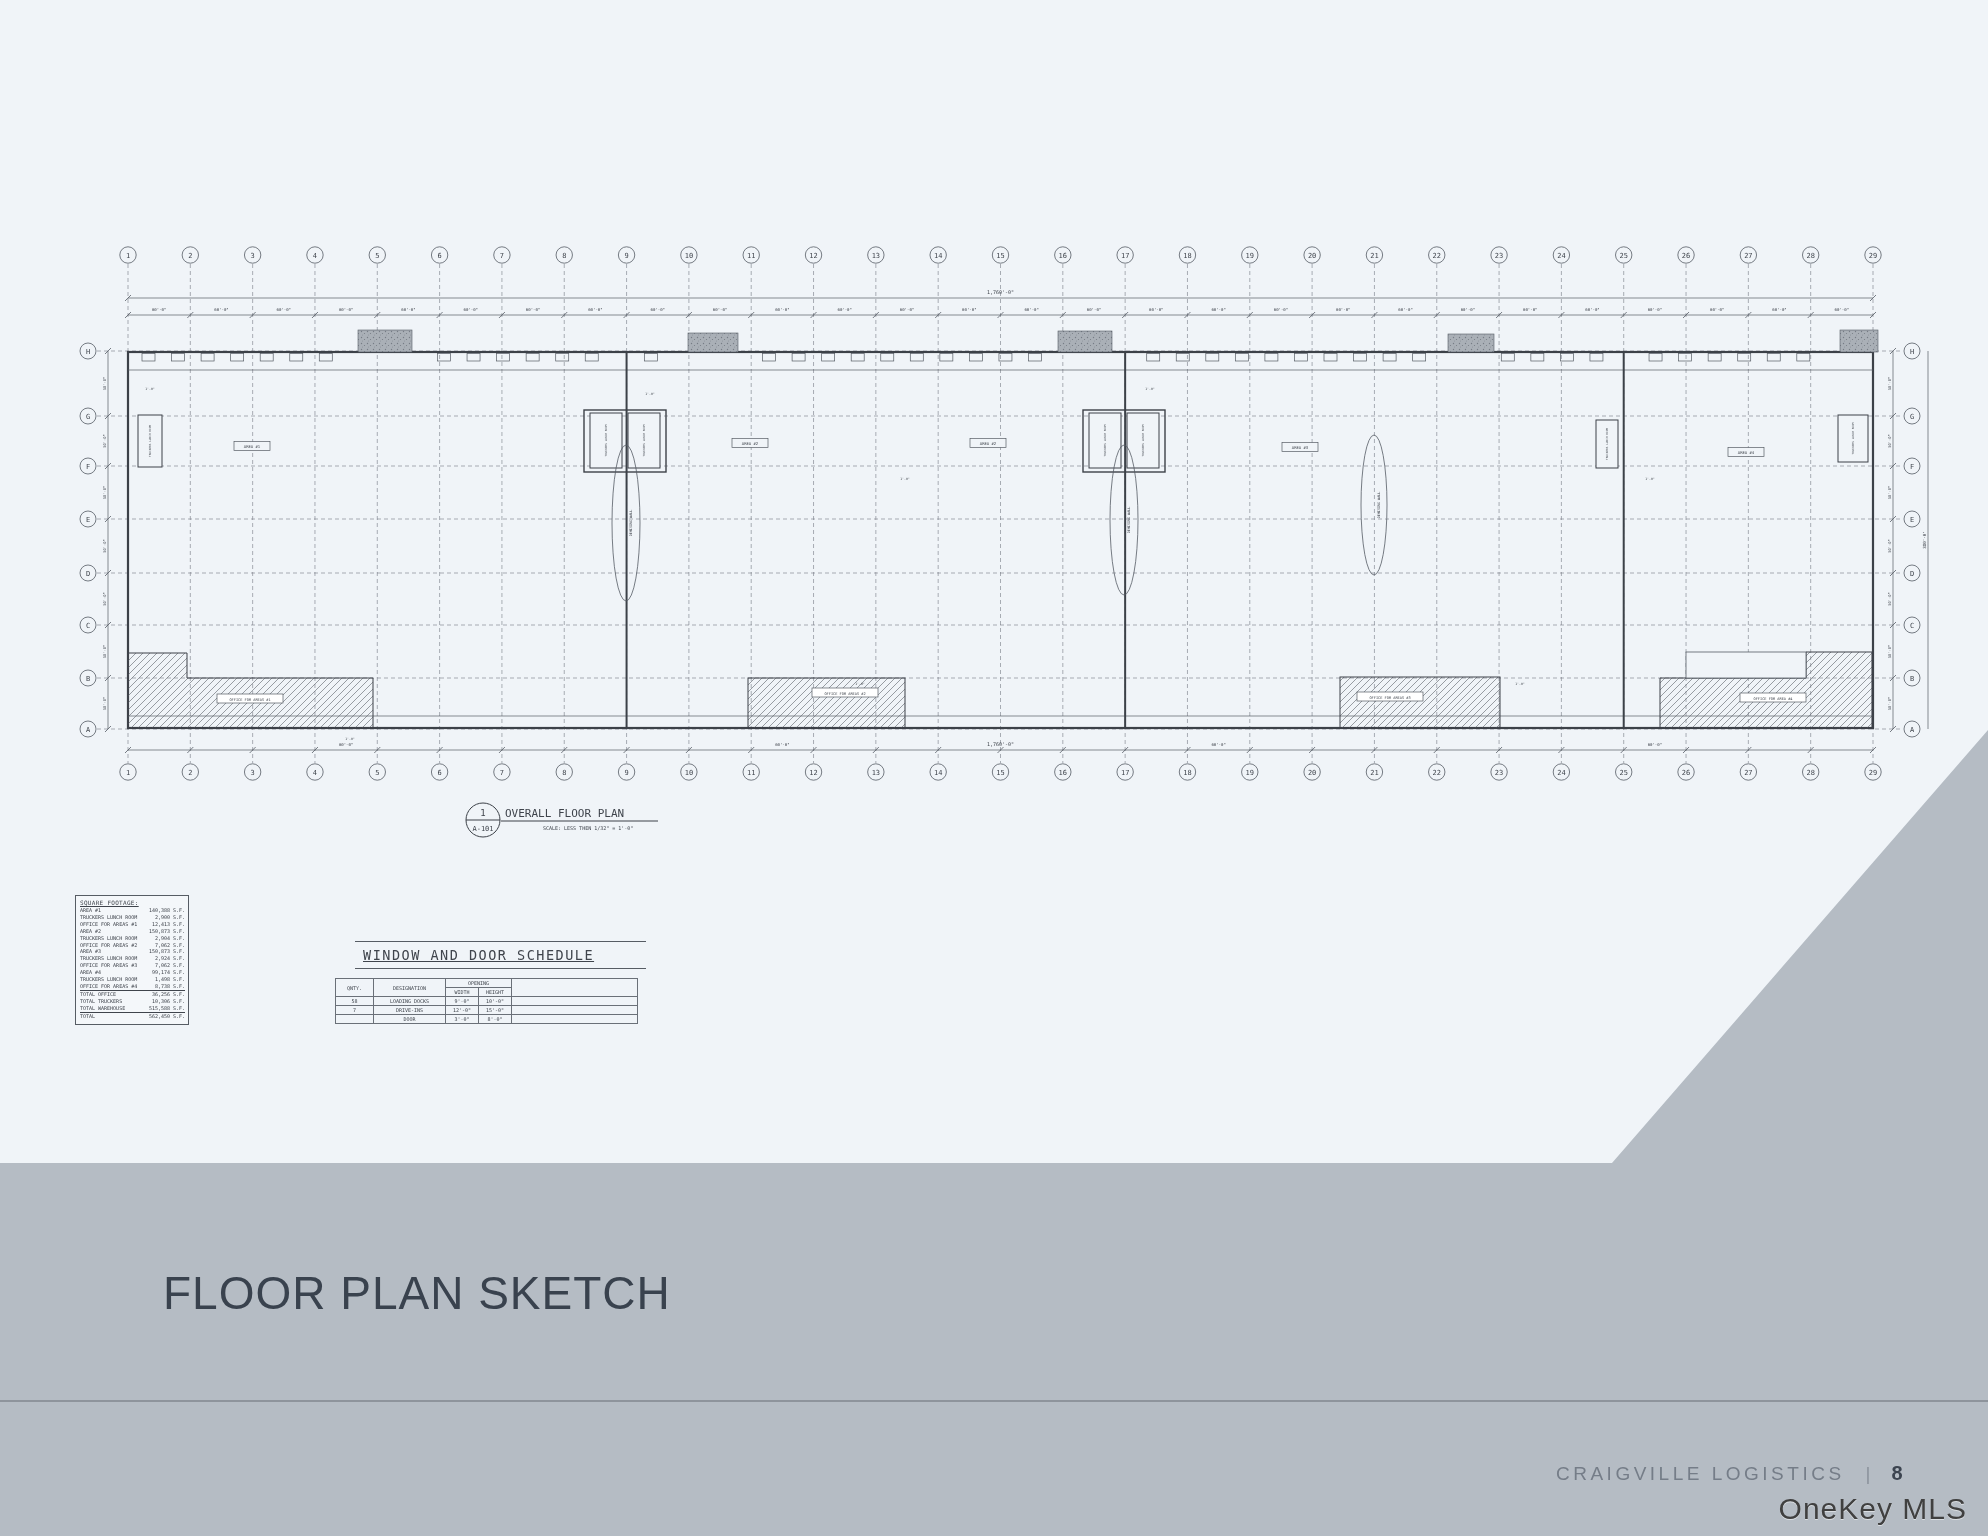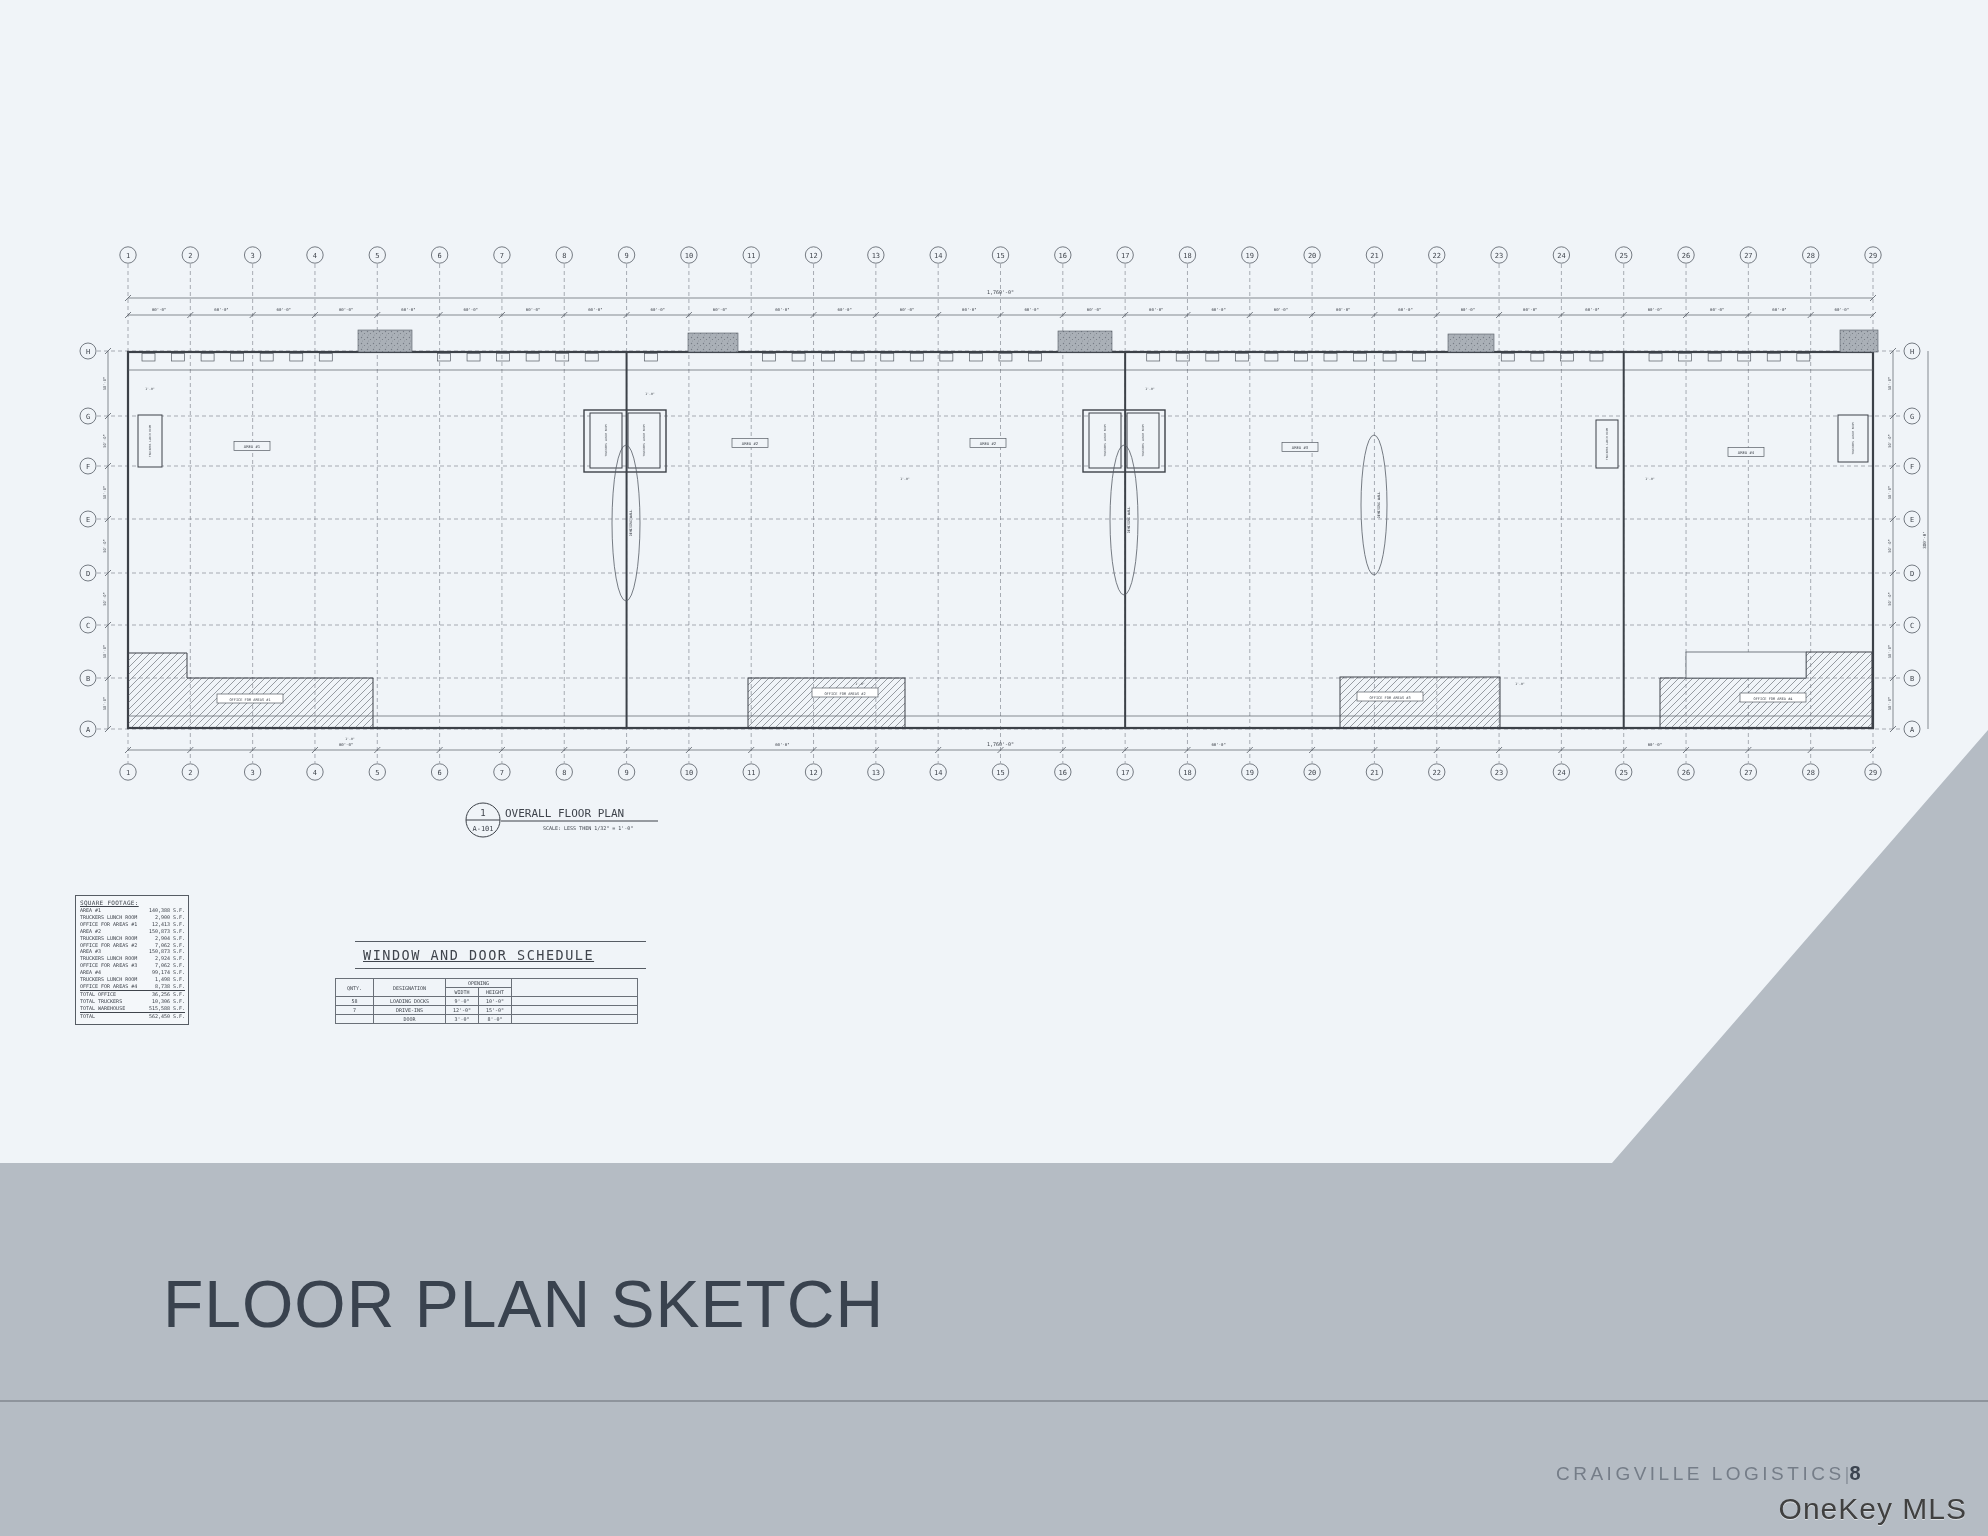--- a/index.html
+++ b/index.html
@@ -11,25 +11,25 @@
   
   .band{
     position:absolute;left:0;top:730px;width:1988px;height:806px;
     clip-path:polygon(0 433px,1612px 433px,1988px 0,1988px 806px,0 806px);
   }
   .divider-line{
     position:absolute;left:0;top:1400px;width:1988px;height:2px;background:#81878f;opacity:.75;
   }
   .slide-title{
     position:absolute;left:163px;top:1266px;
-    font-size:66px;font-weight:400;letter-spacing:1px;color:#39424e;
+    font-size:46px;font-weight:400;letter-spacing:1px;color:#39424e;
     font-family:"Liberation Sans", sans-serif;white-space:nowrap;
   }
   .footer{
-    position:absolute;left:1556px;top:1462px;display:flex;align-items:baseline;gap:0;
+    position:absolute;left:1556px;top:1462px;display:flex;align-items:baseline;gap:21px;
     font-family:"Liberation Sans", sans-serif;
   }
   .footer .brand{font-size:19px;letter-spacing:3.5px;color:#757d88;white-space:nowrap;}
   .footer .sep{font-size:19px;color:#8b929c;}
   .footer .pagenum{font-size:20px;font-weight:700;color:#3c4450;letter-spacing:1px;}
   .watermark{
     position:absolute;right:21px;top:1492px;
     font-size:30px;color:#404040;letter-spacing:1px;
     text-shadow:0 1px 0 rgba(255,255,255,.5);
     font-family:"Liberation Sans", sans-serif;

